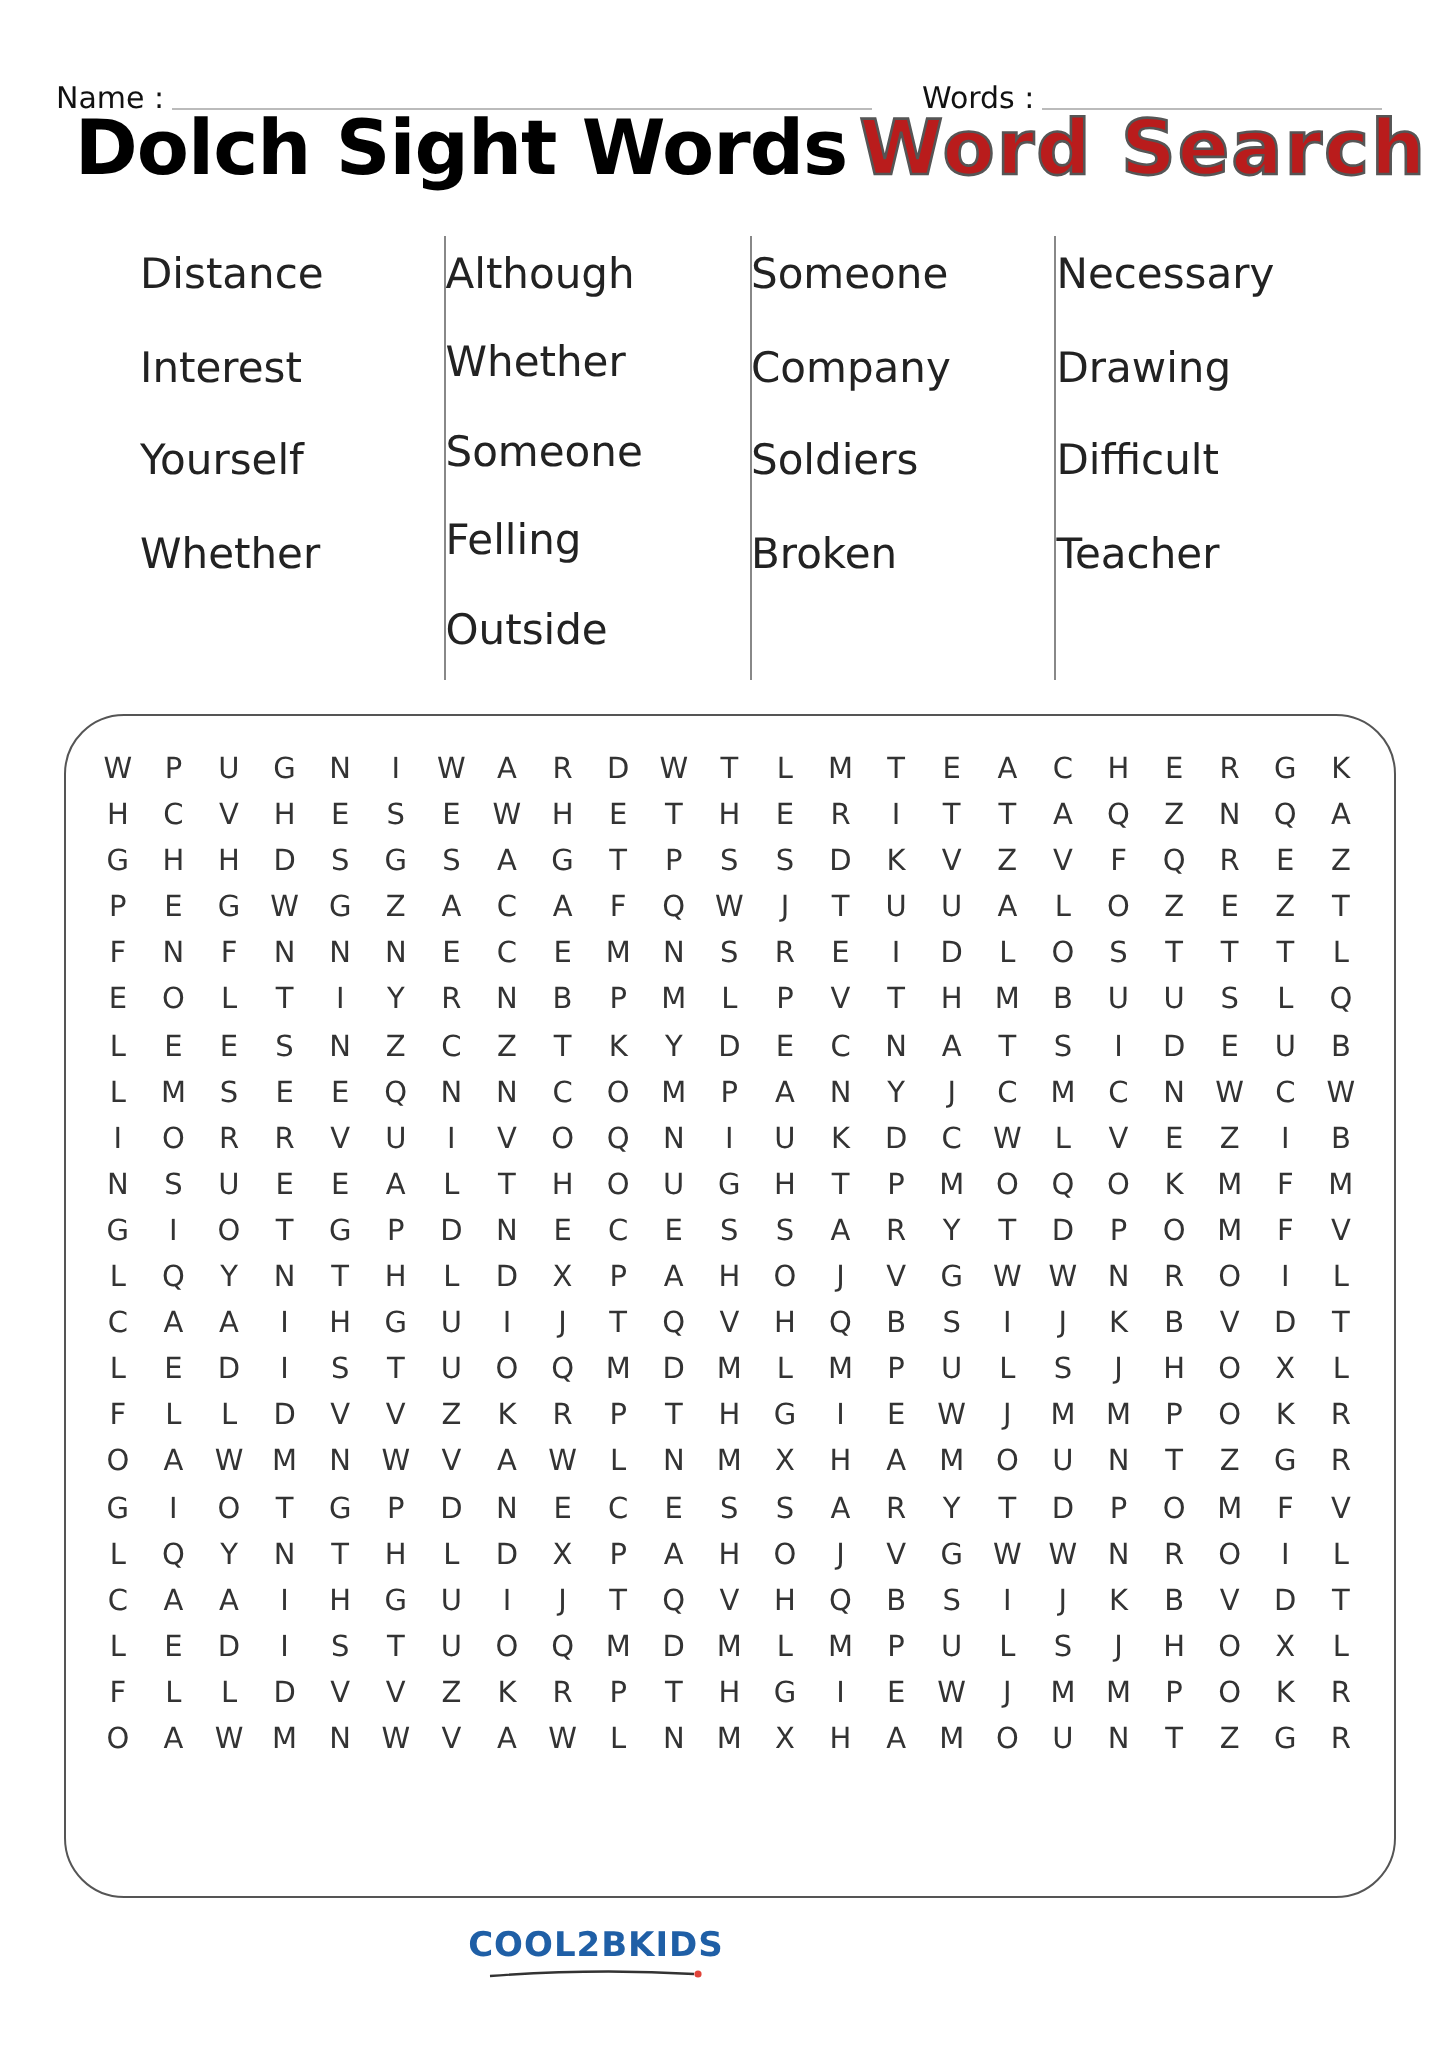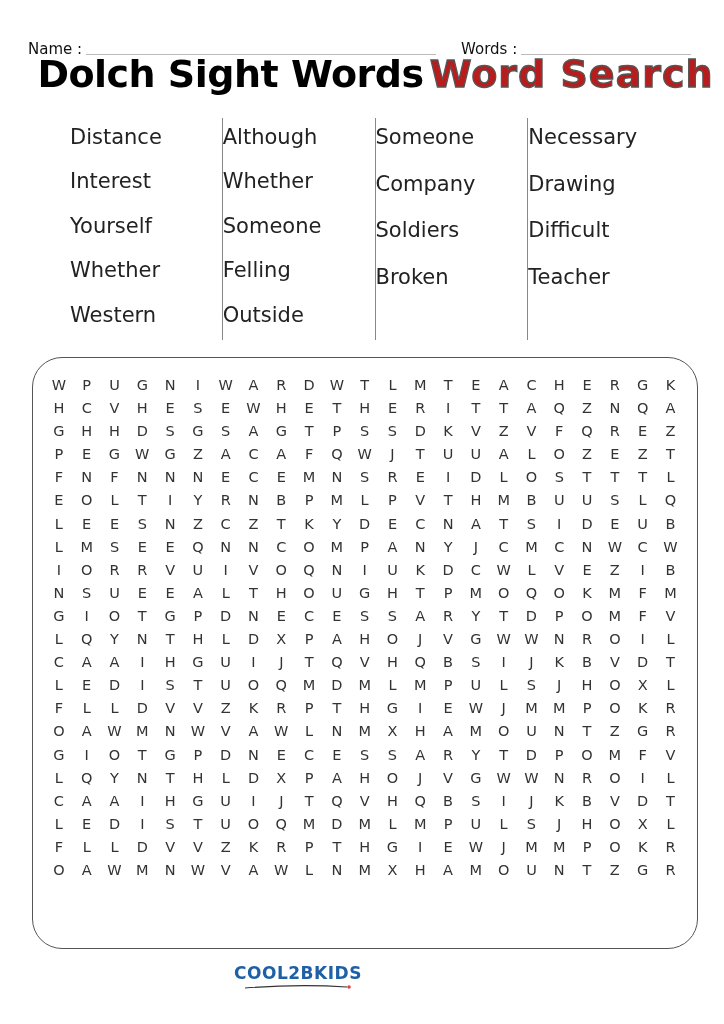--- a/index.html
+++ b/index.html
@@ -41,21 +41,20 @@
 <div class="title">
   <span class="solid">Dolch Sight Words</span><span class="outline">Word Search</span>
 </div>
 
 <div class="wordbank" id="wordbank">
     <div class="wb-col">
       <div class="wb-word">Distance</div>
       <div class="wb-word">Interest</div>
       <div class="wb-word">Yourself</div>
       <div class="wb-word">Whether</div>
-      <div class="wb-word">Western</div>
     </div>
     <div class="wb-col">
       <div class="wb-word">Although</div>
       <div class="wb-word">Whether</div>
       <div class="wb-word">Someone</div>
       <div class="wb-word">Felling</div>
       <div class="wb-word">Outside</div>
     </div>
     <div class="wb-col">
       <div class="wb-word">Someone</div>

